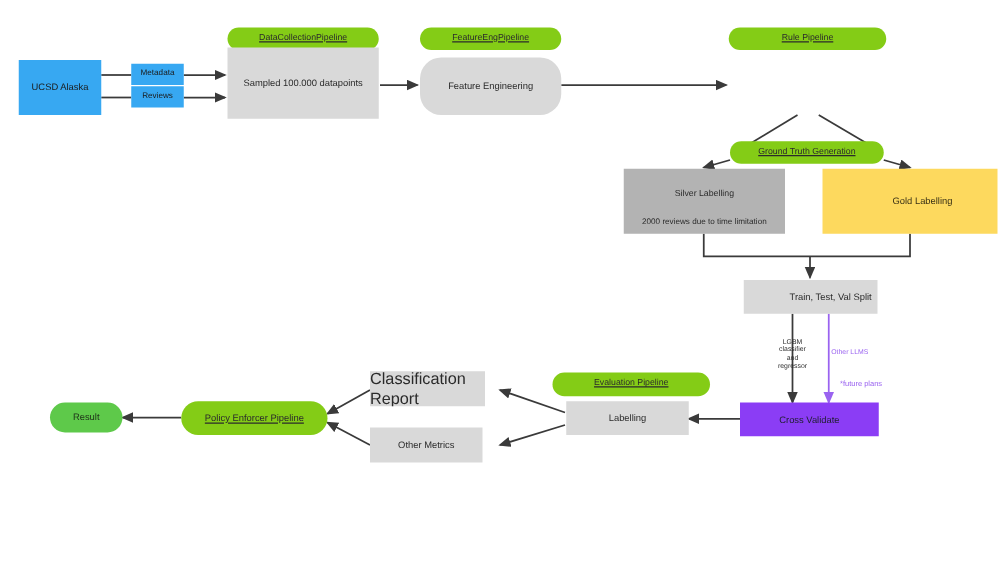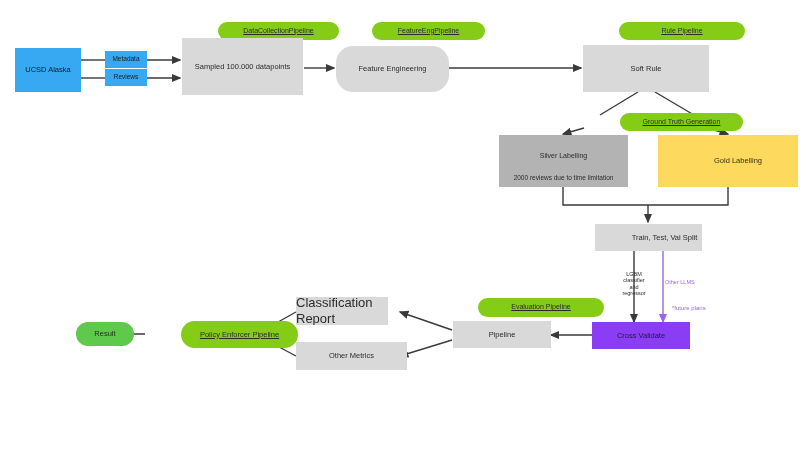--- a/index.html
+++ b/index.html
@@ -26,21 +26,21 @@
     box-sizing:border-box;
     display:flex;
     align-items:center;
     justify-content:center;
     text-align:left;
     color:#2b2b2b;
     line-height:1.25;
     overflow:hidden;
   }
   .rect{ border-radius:0; }
-  .pill{ border-radius:999px;margin-left:36px; }
+  .pill{ border-radius:999px; }
   .gray   { background:#d9d9d9; }
   .grayDk { background:#b3b3b3; }
   .blueLt { background:#84cc16;text-decoration:underline; }
   .blueBr { background:#37a8f2; color:#1b1b1b; }
   .gold   { background:#fdd95e; color:#3a3216; }
   .purple { background:#8b3df5; color:#1f1f2e; }
   .green  { background:#5ec94a; color:#20331a; }
 
   .node-stack{
     flex-direction:column;
@@ -148,23 +148,20 @@
   </div>
 
   <div class="node rect gray" style="left:336px;top:46px;width:113px;height:46px;font-size:7.5px;border-radius:17px;">
     <span>Feature Engineering</span>
   </div>
 
   <div class="node pill blueLt" style="left:583px;top:22px;width:126px;height:18px;font-size:7px;">
     <span>Rule Pipeline</span>
   </div>
 
-  <div class="node rect gray" style="left:583px;top:45px;width:126px;height:47px;font-size:7.5px;">
-    <span>Soft Rule</span>
-  </div>
 
   <div class="node pill blueLt" style="left:584px;top:113px;width:123px;height:18px;font-size:7px;">
     <span>Ground Truth Generation</span>
   </div>
 
   <div class="node rect grayDk node-stack" style="left:499px;top:135px;width:129px;height:52px;font-size:7px;padding-top:17px;">
     <span class="lbl-main">Silver Labelling</span>
     <span class="lbl-sub" style="margin-top:13px;font-size:6.5px;">2000 reviews due to time limitation</span>
   </div>
 
@@ -178,37 +175,37 @@
 
   <div class="edge-label" style="left:604px;top:271px;width:60px;font-size:5.5px;">LGBM
 classifier
 and
 regressor</div>
 
   <div class="edge-label purple-txt" style="left:665px;top:279px;width:54px;font-size:5.5px;text-align:left;">Other LLMS</div>
 
   <div class="edge-label purple-txt" style="left:672px;top:305px;width:60px;font-size:6px;text-align:left;">*future plans</div>
 
-  <div class="node rect purple" style="left:592px;top:322px;width:98px;height:27px;font-size:7.5px;">
+  <div class="node rect purple" style="left:592px;top:322px;width:111px;height:27px;font-size:7.5px;">
     <span>Cross Validate</span>
   </div>
 
   <div class="node pill blueLt" style="left:442px;top:298px;width:126px;height:19px;font-size:7px;">
     <span>Evaluation Pipeline</span>
   </div>
 
   <div class="node rect gray" style="left:453px;top:321px;width:98px;height:27px;font-size:7.5px;">
-    <span>Pipeline</span>
+    <span>Labelling</span>
   </div>
 
   <div class="node rect gray" style="left:296px;top:297px;width:92px;height:28px;font-size:13px;">
     <span>Classification Report</span>
   </div>
 
-  <div class="node rect gray" style="left:296px;top:342px;width:111px;height:28px;font-size:7.5px;">
+  <div class="node rect gray" style="left:296px;top:342px;width:90px;height:28px;font-size:7.5px;">
     <span>Other Metrics</span>
   </div>
 
   <div class="node pill blueLt" style="left:145px;top:321px;width:117px;height:27px;font-size:7.5px;">
     <span>Policy Enforcer Pipeline</span>
   </div>
 
   <div class="node pill green" style="left:40px;top:322px;width:58px;height:24px;font-size:7.5px;">
     <span>Result</span>
   </div>

